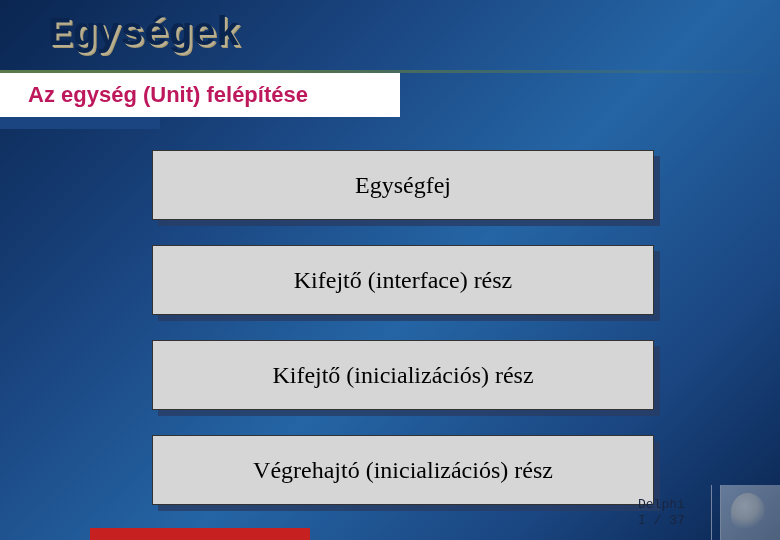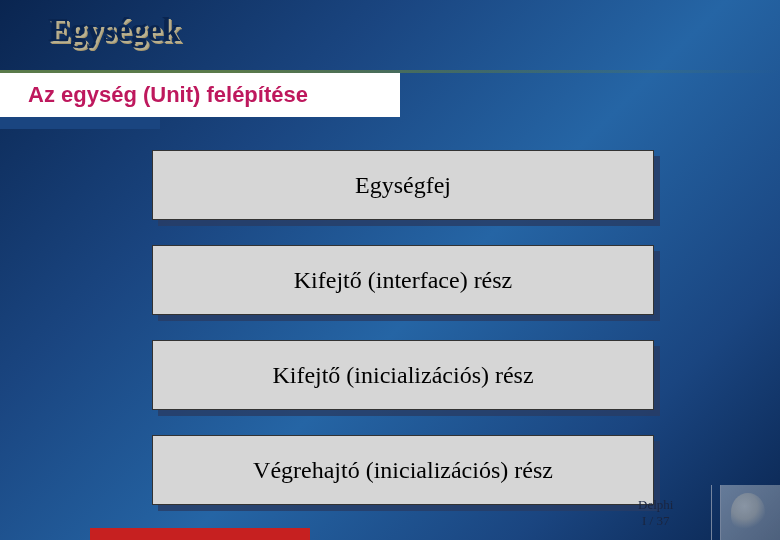--- a/index.html
+++ b/index.html
@@ -35,22 +35,22 @@
     top: 117px;
     left: 0;
     width: 160px;
     height: 12px;
     background: #1a4580;
   }
   .main-title {
     position: absolute;
     top: 12px;
     left: 48px;
-    font-family: Liberation Serif, serif;
-    font-size: 33px;
+    font-family: Liberation Mono, monospace;
+    font-size: 40px;
     font-weight: bold;
     color: #0a2550;
     text-shadow: 2px 2px 0 #b8b090, 3px 3px 0 #a89870;
   }
   .subtitle {
     font-family: Arial, Helvetica, sans-serif;
     font-size: 22px;
     font-weight: bold;
     color: #be185d;
   }
@@ -87,21 +87,21 @@
   .footer-right {
     position: absolute;
     right: 0;
     bottom: 0;
     width: 150px;
     height: 55px;
     display: flex;
     align-items: center;
   }
   .footer-text {
-    font-family: Liberation Serif, serif;
+    font-family: Liberation Mono, monospace;
     font-size: 13px;
     color: #1a2540;
     text-align: center;
     line-height: 1.2;
     padding-left: 8px;
   }
   .footer-deco {
     position: absolute;
     right: 0;
     bottom: 0;

